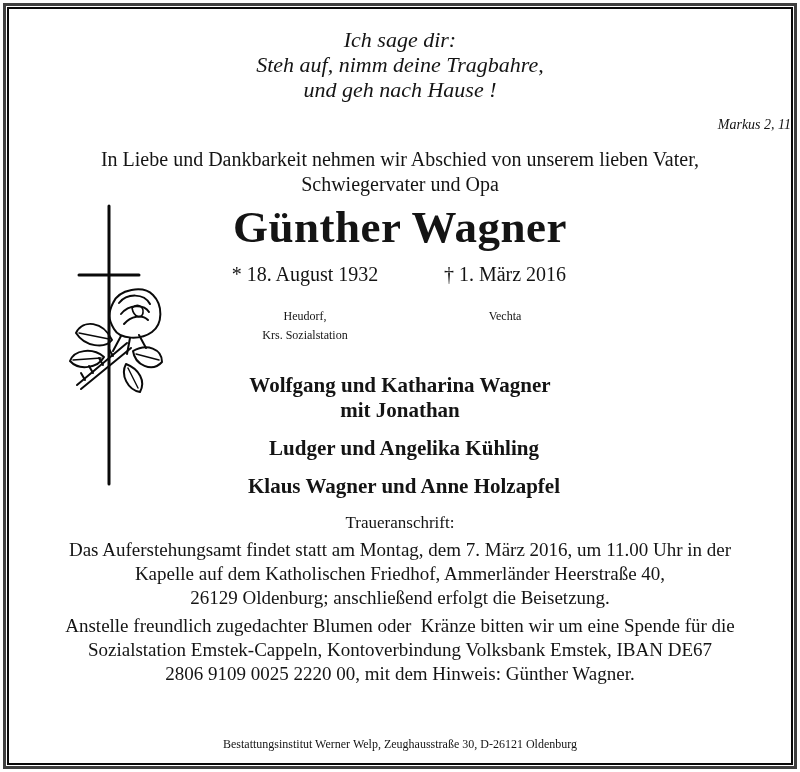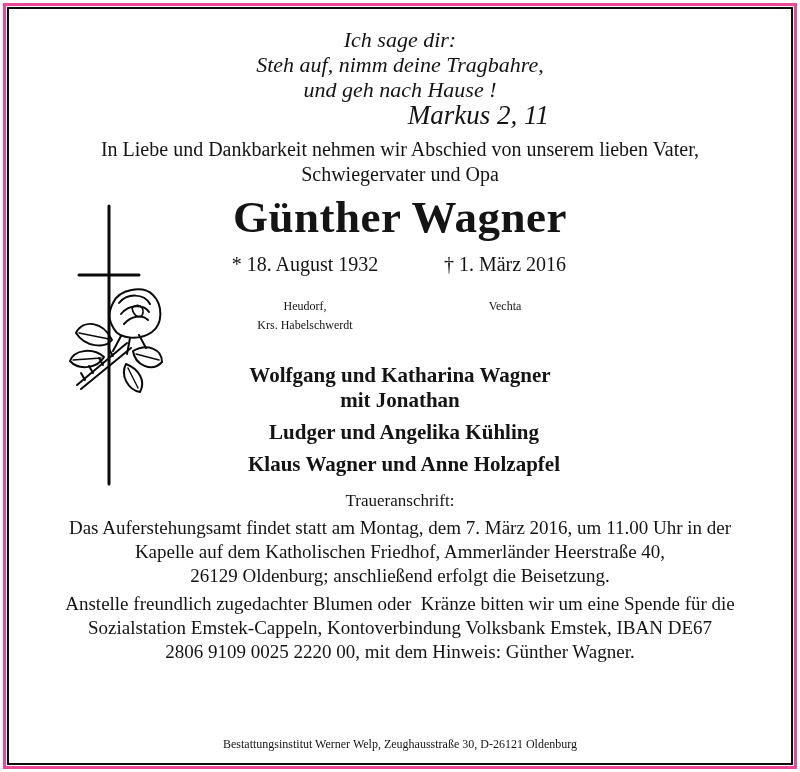--- a/index.html
+++ b/index.html
@@ -15,46 +15,45 @@
   .sheet {
     box-sizing: border-box;
     width: 800px;
     height: 772px;
     padding: 3px;
     background: #ffffff;
   }
   .frame-outer {
     box-sizing: border-box;
     height: 100%;
-    border: 3px solid #ec4899;
+    border: 3px solid #404040;
     padding: 1px;
   }
   .frame-inner {
     box-sizing: border-box;
     height: 100%;
     border: 2px solid #0a0a0a;
     position: relative;
     overflow: hidden;
   }
   .content {
     text-align: center;
     padding-top: 18px;
   }
   .quote {
     font-style: italic;
     font-size: 22px;
     line-height: 25px;
   }
   .quote-source {
     font-style: italic;
-    font-size: 27px;
+    font-size: 14px;
     line-height: 24px;
     text-align: right;
-    padding-right: 242px;
-    margin-top: 1px;
+    margin-top: 11px;
   }
   .intro {
     font-size: 20px;
     line-height: 25px;
     margin-top: 10px;
   }
   .deceased-name {
     font-size: 45px;
     font-weight: bold;
     line-height: 50px;
@@ -78,21 +77,21 @@
     line-height: 19px;
     margin-top: 21px;
   }
   .mourners {
     margin-top: 28px;
     font-size: 21px;
     font-weight: bold;
     line-height: 25px;
   }
   .mourner-line { white-space: pre; }
-  .mourner-line.group-start { margin-top: 7px; padding-left: 8px; }
+  .mourner-line.group-start { margin-top: 13px; padding-left: 8px; }
   .condolence {
     margin-top: 12px;
     font-size: 17px;
     line-height: 23px;
   }
   .paragraph {
     margin-top: 4px;
     font-size: 19px;
     line-height: 24px;
   }
@@ -169,21 +168,21 @@
           <div>Schwiegervater und Opa</div>
         </div>
 
         <div class="deceased-name">Günther Wagner</div>
 
         <div class="dates-row">
           <div class="date-col birth">
             <div class="date-line"><span>*</span> <span>18. August 1932</span></div>
             <div class="place-lines">
               <div>Heudorf,</div>
-              <div>Krs. Habelschwerdt</div>
+              <div>Krs. Sozialstation</div>
             </div>
           </div>
           <div class="date-col death">
             <div class="date-line"><span>†</span> <span>1. März 2016</span></div>
             <div class="place-lines">
               <div>Vechta</div>
             </div>
           </div>
         </div>
 

